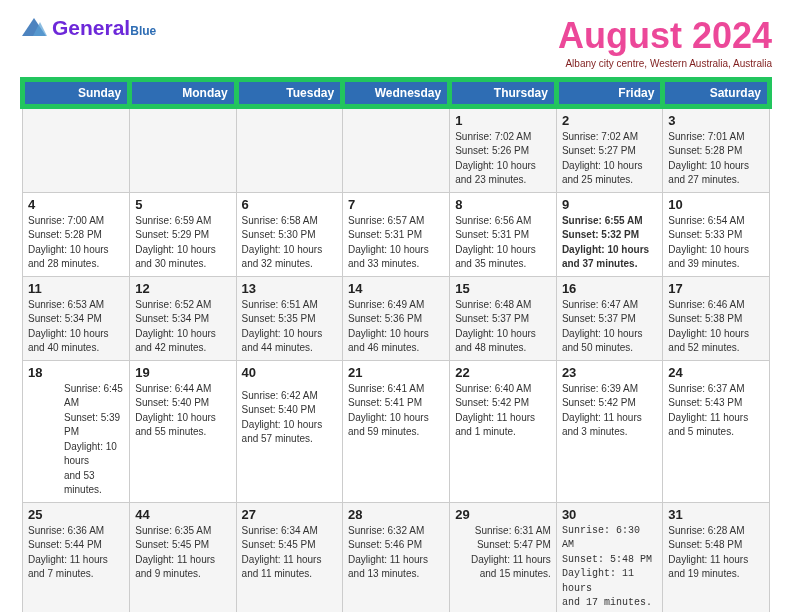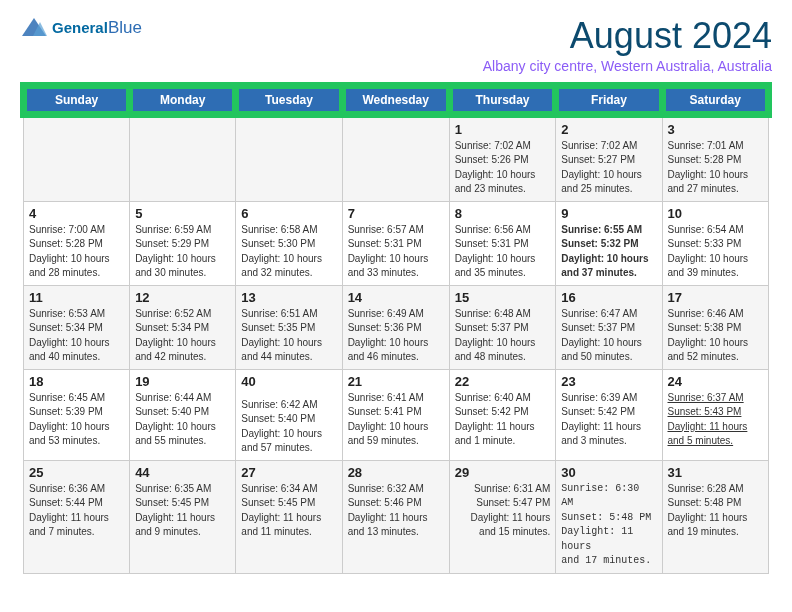--- a/index.html
+++ b/index.html
@@ -15,62 +15,62 @@
       align-items: flex-start;
       justify-content: space-between;
       margin-bottom: 4px;
     }
     .logo {
       display: flex;
       align-items: center;
       gap: 4px;
     }
     .logo-text-general {
-      font-size: 15px;
-      font-weight: bold;
-      color: #0369a1;
+      font-size: 21px;
+      font-weight: bold;
+      color: #6d28d9;
     }
     .logo-text-blue {
-      font-size: 17px;
-      font-weight: normal;
+      font-size: 12px;
+      font-weight: bold;
       color: #2e6db4;
       margin-top: 44px;
     }
     .logo-icon {
       width: 28px;
       height: 24px;
     }
     .title-section {
       text-align: right;
     }
     .main-title {
       font-size: 36px;
-      font-weight: normal;
-      color: #0c4a6e;
+      font-weight: bold;
+      color: #ec4899;
       line-height: 1.1;
     }
     .subtitle {
-      font-size: 14px;
-      color: #8b5cf6;
+      font-size: 10px;
+      color: #7f1d1d;
       margin-top: 2px;
     }
     table {
       width: 100%;
       border-collapse: collapse;
       margin-top: 8px;
       font-size: 11px;
     }
     thead tr th {
       background-color: #2e6db4;
       color: #fff;
-      text-align: center;
+      text-align: right;
       padding: 4px 6px;
       font-size: 12px;
       font-weight: bold;
-      border: 7px solid #22c55e;
+      border: 5px solid #22c55e;
     }
     tbody tr td {
       border: 1px solid #ccc;
       vertical-align: top;
       padding: 4px 5px;
       width: 108px;
       min-height: 80px;
       background: #fff;
     }
     tbody tr:nth-child(odd) td {
@@ -252,21 +252,21 @@
           <span class="day-num">17</span>
           <div class="day-info" style="white-space: pre-line;">Sunrise: 6:46 AM
 Sunset: 5:38 PM
 Daylight: 10 hours
 and 52 minutes.</div>
         </td>
       </tr>
       <tr>
         <td>
           <span class="day-num">18</span>
-          <div class="day-info" style="white-space: pre-line;">Sunrise: 6:45 AM
+          <div class="day-info" style="white-space: pre-line; margin-left: 36px;">Sunrise: 6:45 AM
 Sunset: 5:39 PM
 Daylight: 10 hours
 and 53 minutes.</div>
         </td>
         <td>
           <span class="day-num">19</span>
           <div class="day-info" style="white-space: pre-line;">Sunrise: 6:44 AM
 Sunset: 5:40 PM
 Daylight: 10 hours
 and 55 minutes.</div>
@@ -294,21 +294,21 @@
         </td>
         <td>
           <span class="day-num">23</span>
           <div class="day-info" style="white-space: pre-line;">Sunrise: 6:39 AM
 Sunset: 5:42 PM
 Daylight: 11 hours
 and 3 minutes.</div>
         </td>
         <td>
           <span class="day-num">24</span>
-          <div class="day-info" style="white-space: pre-line; text-decoration: underline;">Sunrise: 6:37 AM
+          <div class="day-info" style="white-space: pre-line;">Sunrise: 6:37 AM
 Sunset: 5:43 PM
 Daylight: 11 hours
 and 5 minutes.</div>
         </td>
       </tr>
       <tr>
         <td>
           <span class="day-num">25</span>
           <div class="day-info" style="white-space: pre-line;">Sunrise: 6:36 AM
 Sunset: 5:44 PM

